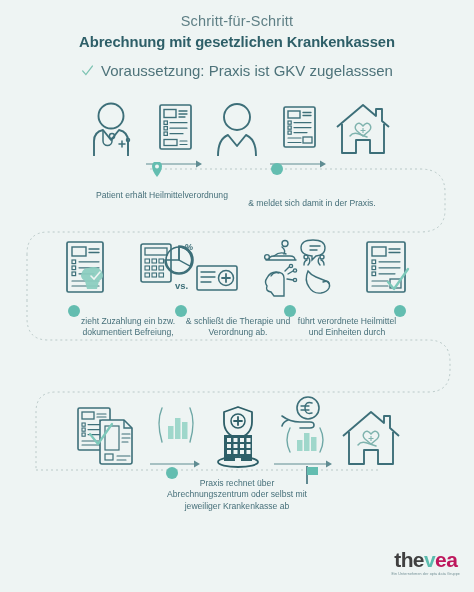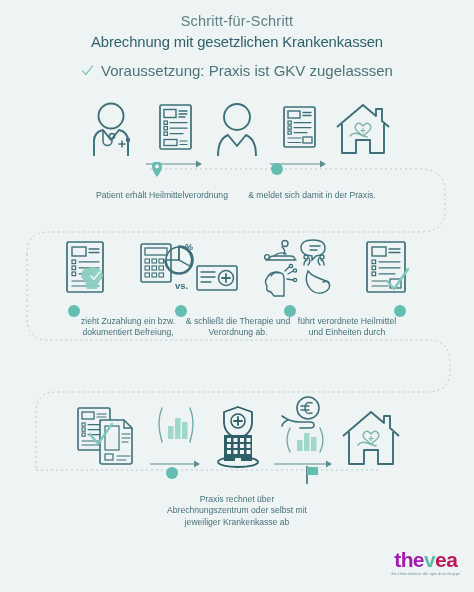--- a/index.html
+++ b/index.html
@@ -9,21 +9,21 @@
     font-family:"Liberation Sans", sans-serif;
     color:#3c6b72;
     overflow:hidden;
     position:relative;
   }
   .page{position:relative;width:474px;height:592px;}
 
   
   .header{padding-top:13px;text-align:center;}
   .kicker{font-size:14.5px;color:#5e7f85;letter-spacing:.2px;}
-  .title{font-size:14.8px;font-weight:normal;color:#2e5f68;margin-top:5px;letter-spacing:-.1px;}
+  .title{font-size:14.8px;font-weight:bold;color:#2e5f68;margin-top:5px;letter-spacing:-.1px;}
   .precond{
     margin-top:12px;display:flex;align-items:center;justify-content:center;gap:7px;
     font-size:15px;color:#4e737a;
   }
   .check{width:13px;height:13px;display:block;}
 
   
   .path-svg{position:absolute;left:0;top:0;width:474px;height:592px;pointer-events:none;}
 
   
@@ -45,21 +45,21 @@
   #row2{top:238px;}
   #row2 .labels{margin-top:16px;}
 
   
   #row3{top:392px;}
   #row3 .labels{margin-top:14px;}
 
   
   .logo-wrap{position:absolute;right:14px;bottom:16px;text-align:center;}
   .logo-text{font-size:21px;font-weight:bold;letter-spacing:-.6px;line-height:1;}
-  .logo-the{color:#a21caf;}
+  .logo-the{color:#404040;}
   .logo-v{color:#5bbcae;}
   .logo-ea{color:#be185d;}
   .logo-sub{font-size:3.6px;color:#6f8d93;margin-top:2px;letter-spacing:.15px;white-space:nowrap;}
 
   svg{display:block;}
 </style>
 </head>
 <body>
 
 <div class="page">
@@ -161,21 +161,21 @@
       <g>
         <path d="M152 4 a5 5 0 0 1 10 0 q0 5 -5 11 q-5 -6 -5 -11z" fill="#63bdb0"></path>
         <circle cx="157" cy="4.5" r="2" fill="#eef4f3"></circle>
       </g>
       <circle cx="277" cy="7" r="6" fill="#63bdb0"></circle>
     </svg>
 
     <div class="labels">
       <div class="lbl" style="width:150px;">Patient erhält
 Heilmittelverordnung</div>
-      <div class="lbl" style="width:150px;">&amp; meldet sich damit in  der
+      <div class="lbl" style="width:150px;margin-top:8px;">&amp; meldet sich damit in  der
 Praxis.</div>
     </div>
   </div>
 
   <div class="row" id="row2">
     <div class="icons" style="gap:14px;">
 
       <div class="icon-cell">
         <svg width="70" height="62" viewBox="0 0 70 62">
           <rect x="12" y="4" width="36" height="50" rx="1.5" fill="none" stroke="#3d6f79" stroke-width="1.7"></rect>
@@ -382,21 +382,21 @@
     </div>
 
     <svg width="474" height="18" style="position:absolute;left:0;top:74px;">
       <circle cx="172" cy="7" r="6" fill="#63bdb0"></circle>
       <g>
         <path d="M307 0 v18" stroke="#3d6f79" stroke-width="1.6" stroke-linecap="round"></path>
         <path d="M307 1 h11 v8 h-11z" fill="#63bdb0"></path>
       </g>
     </svg>
 
-    <div class="labels" style="margin-top:24px;gap:0;">
+    <div class="labels" style="margin-top:8px;gap:0;">
       <div class="lbl" style="width:150px;">Praxis rechnet über
 Abrechnungszentrum oder
 selbst mit jeweiliger
 Krankenkasse ab</div>
     </div>
   </div>
 
   <div class="logo-wrap">
     <div class="logo-text"><span class="logo-the">the</span><span class="logo-v">v</span><span class="logo-ea">ea</span></div>
     <div class="logo-sub">Ein Unternehmen der opta data Gruppe</div>

